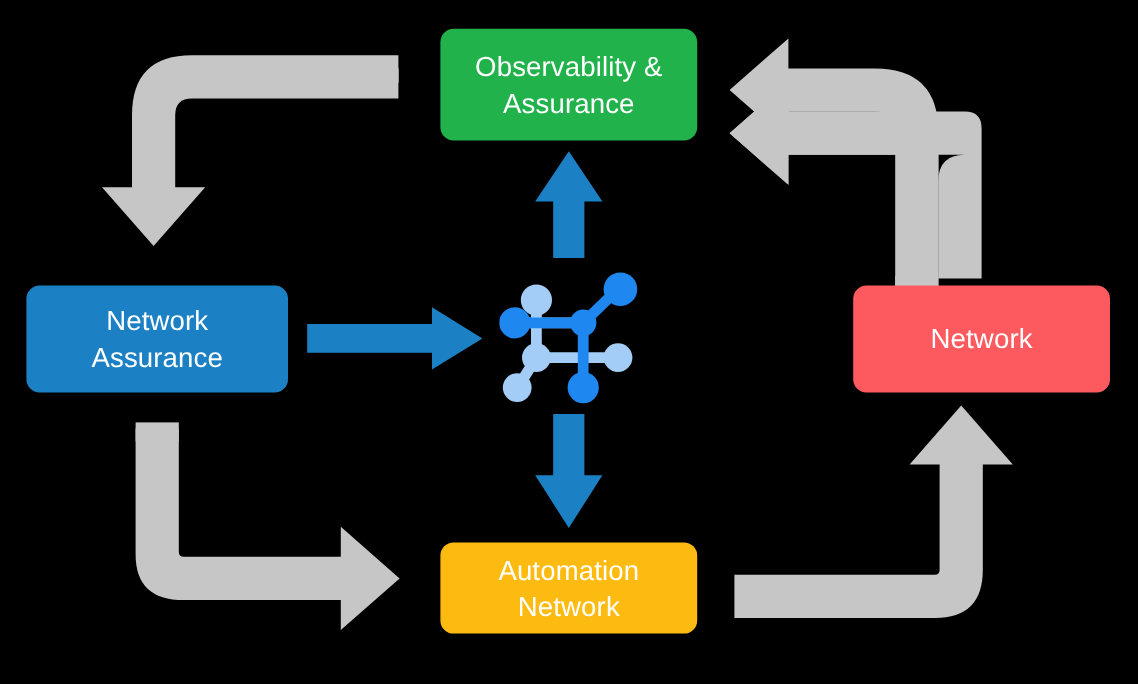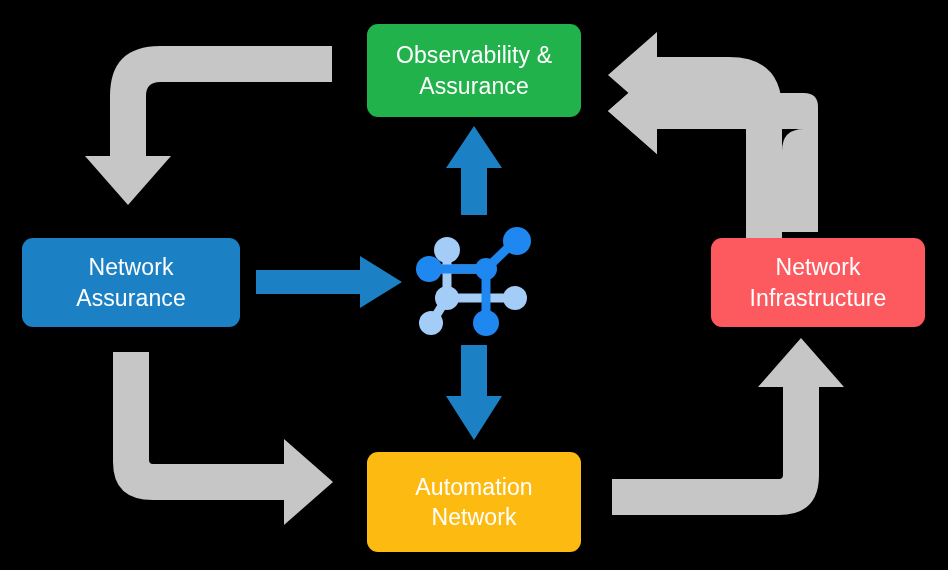--- a/index.html
+++ b/index.html
@@ -40,21 +40,21 @@
   }
   #box-network-operations {
     left: 22px;   top: 238px;  width: 218px; height: 89px;
     background: #1b81c4;
   }
   #box-network-infrastructure {
     left: 711px;  top: 238px;  width: 214px; height: 89px;
     background: #fd5a5f;
   }
   #box-automation-tooling {
-    left: 367px;  top: 452px;  width: 214px; height: 100px;
+    left: 367px;  top: 452px;  width: 214px; height: 76px;
     background: #fdbb12;
   }
   .svg-layer {
     position: absolute;
     left: 0; top: 0;
     width: 948px;
     height: 570px;
   }
   #central-icon {
     position: absolute;
@@ -142,20 +142,20 @@
 
   <div class="node-box" id="box-observability">
     <span><span>Observability &amp;</span><br><span>Assurance</span></span>
   </div>
 
   <div class="node-box" id="box-network-operations">
     <span><span>Network</span><br><span>Assurance</span></span>
   </div>
 
   <div class="node-box" id="box-network-infrastructure">
-    <span><span>Network</span><br><span>Infrastructure</span></span>
+    <span><span>Network</span><br></span>
   </div>
 
   <div class="node-box" id="box-automation-tooling">
     <span><span>Automation</span><br><span>Network</span></span>
   </div>
 
 </div>
 
 </body></html>

